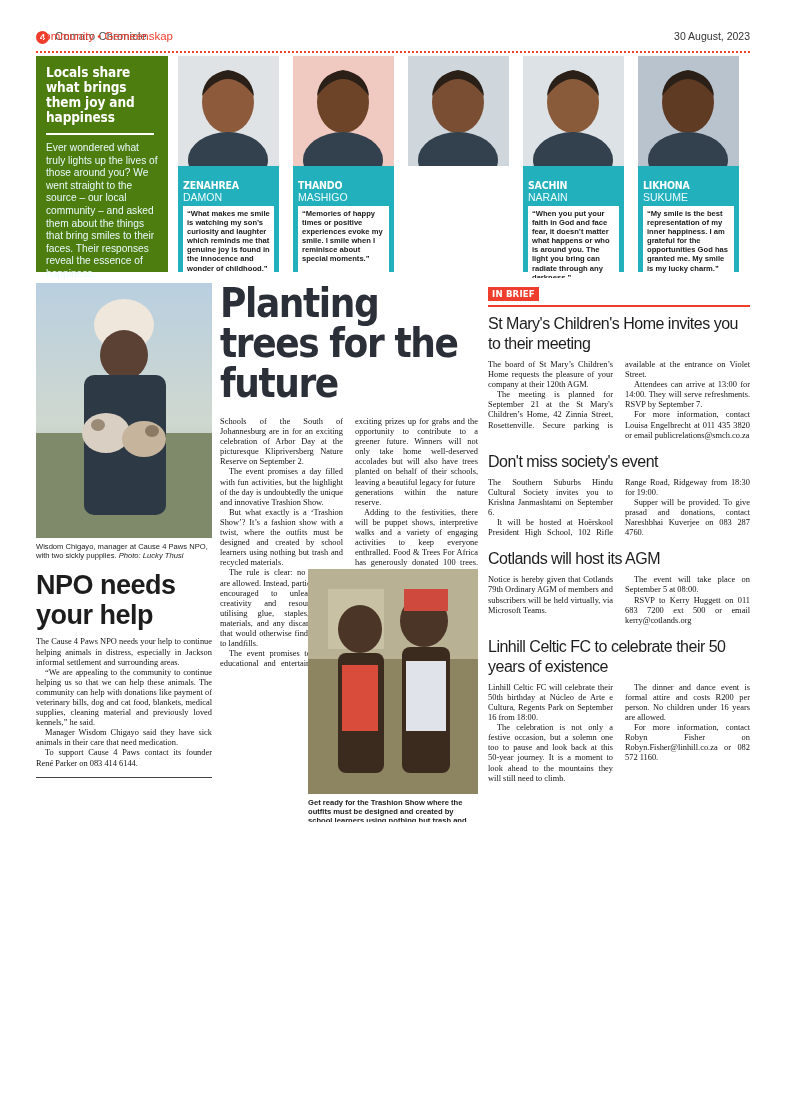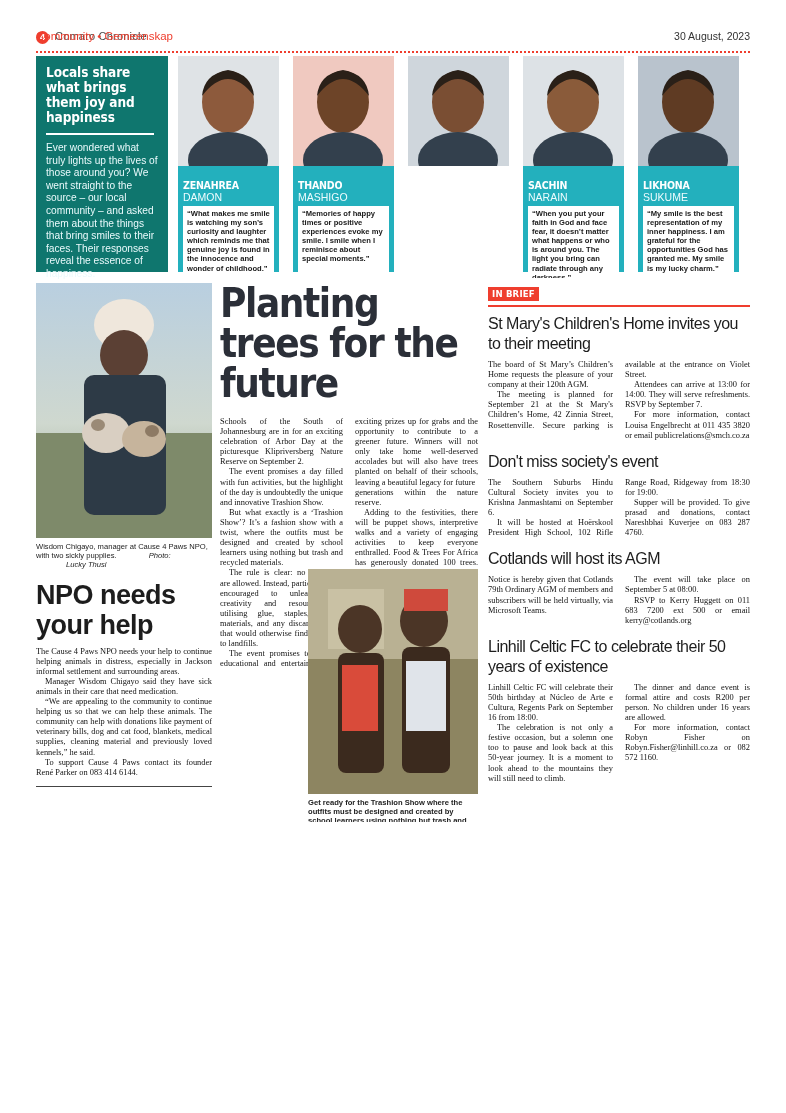--- a/index.html
+++ b/index.html
@@ -11,42 +11,42 @@
   .mast-logo{position:absolute;left:0;top:1px;width:13px;height:13px;border-radius:50%;
     background:#ef3e2e;color:#fff;font-size:9px;font-weight:bold;line-height:13px;text-align:center;}
   .mast-name{position:absolute;left:19px;top:0px;font-size:11px;color:#4a4a4a;letter-spacing:.2px;}
   .mast-center{position:absolute;left:0;right:0;top:0px;text-align:left;font-size:11.5px;color:#ef3e2e;}
   .mast-date{position:absolute;right:0;top:0px;font-size:10.5px;color:#333;}
   .mast-rule{position:absolute;left:36px;top:51px;width:714px;height:2px;
     background:repeating-linear-gradient(to right,#ef3e2e 0 2px,transparent 2px 4px);}
 
   
   .voxstrip{position:absolute;left:36px;top:56px;width:714px;height:216px;}
-  .vox-intro{position:absolute;left:0;top:0;width:132px;height:216px;background:#0f766e;
+  .vox-intro{position:absolute;left:0;top:0;width:132px;height:216px;background:#4d7c0f;
     box-sizing:border-box;padding:9px 10px;color:#fff;}
   .vox-intro h2{margin:0;font-size:13.5px;line-height:15px;font-weight:bold;
     font-family:"DejaVu Sans",sans-serif;font-stretch:condensed;letter-spacing:-.1px;}
   .vox-intro .ruleline{width:108px;height:2px;background:#fff;margin:8px 0 7px 0;}
   .vox-intro p{margin:0;font-size:10.2px;line-height:12.6px;color:#eafafc;}
 
   .vox{position:absolute;top:0;width:101px;height:216px;}
   .vox .photo{position:absolute;left:0;top:0;width:101px;height:110px;overflow:hidden;}
   .vox .card{position:absolute;left:0;top:110px;width:101px;height:106px;background:#23b0bd;
     box-sizing:border-box;padding:14px 5px 4px 5px;}
   .vox .fname{font-size:10.5px;font-weight:bold;color:#fff;font-family:"DejaVu Sans",sans-serif;
     font-stretch:condensed;letter-spacing:-.2px;line-height:11px;}
   .vox .lname{font-size:10.5px;color:#eefcfe;line-height:12px;margin-bottom:3px;}
   .vox .quotebox{background:#fff;box-sizing:border-box;padding:3px 4px;height:72px;overflow:hidden;}
   .vox .quotebox p{margin:0;font-size:7.6px;line-height:9.1px;color:#1a1a1a;font-weight:bold;}
 
   
   .leftcol{position:absolute;left:36px;top:283px;width:176px;}
   .photo-main{width:176px;height:255px;overflow:hidden;position:relative;}
   .cap{font-size:7.6px;line-height:9.2px;color:#222;margin-top:4px;}
-  .cap i{font-style:italic;margin-left:30px;}
+  .cap i{font-style:italic;}
   .npo-head{font-size:27px;line-height:30px;color:#1d1d1d;font-weight:700;margin-top:10px;letter-spacing:-.5px;}
   .bodytext{font-family:"Liberation Serif",serif;font-size:8.4px;line-height:10.1px;color:#111;text-align:justify;}
   .bodytext p{margin:0;}
   .bodytext p.ind{text-indent:9px;}
   .endrule{height:1px;background:#444;margin-top:8px;}
 
   .midcol{position:absolute;left:220px;top:283px;width:258px;}
   .bighead{font-family:"DejaVu Sans",sans-serif;font-stretch:condensed;font-weight:bold;
     font-size:40px;line-height:40px;color:#2b2f38;letter-spacing:-1.4px;}
   .twocol{margin-top:14px;column-count:2;column-gap:12px;}
@@ -180,22 +180,22 @@
       </svg>
     </div>
     <div class="cap">
       <span>Wisdom Chigayo, manager at Cause 4 Paws NPO, with two sickly pupplies.</span>
       <i>Photo:</i>
       <i>Lucky Thusi</i>
     </div>
     <div class="npo-head">NPO needs your help</div>
     <div class="bodytext" id="npo-body" style="margin-top:7px">
         <p>The Cause 4 Paws NPO needs your help to continue helping animals in distress, especially in Jackson informal settlement and surrounding areas.</p>
+        <p class="ind">“We are appealing to the community to continue helping us so that we can help these animals. The community can help with donations like payment of veterinary bills, dog and cat food, blankets, medical supplies, cleaning material and previously loved kennels,” he said.</p>
         <p class="ind">Manager Wisdom Chigayo said they have sick animals in their care that need medication.</p>
-        <p class="ind">“We are appealing to the community to continue helping us so that we can help these animals. The community can help with donations like payment of veterinary bills, dog and cat food, blankets, medical supplies, cleaning material and previously loved kennels,” he said.</p>
         <p class="ind">To support Cause 4 Paws contact its founder René Parker on 083 414 6144.</p>
       </div>
     <div class="endrule"></div>
   </div>
 
   <div class="midcol">
     <div class="bighead">Planting trees for the future</div>
     <div class="twocol">
       <div class="bodytext" id="lead-col1">
           <p>Schools of the South of Johannesburg are in for an exciting celebration of Arbor Day at the picturesque Klipriversberg Nature Reserve on September 2.</p>

